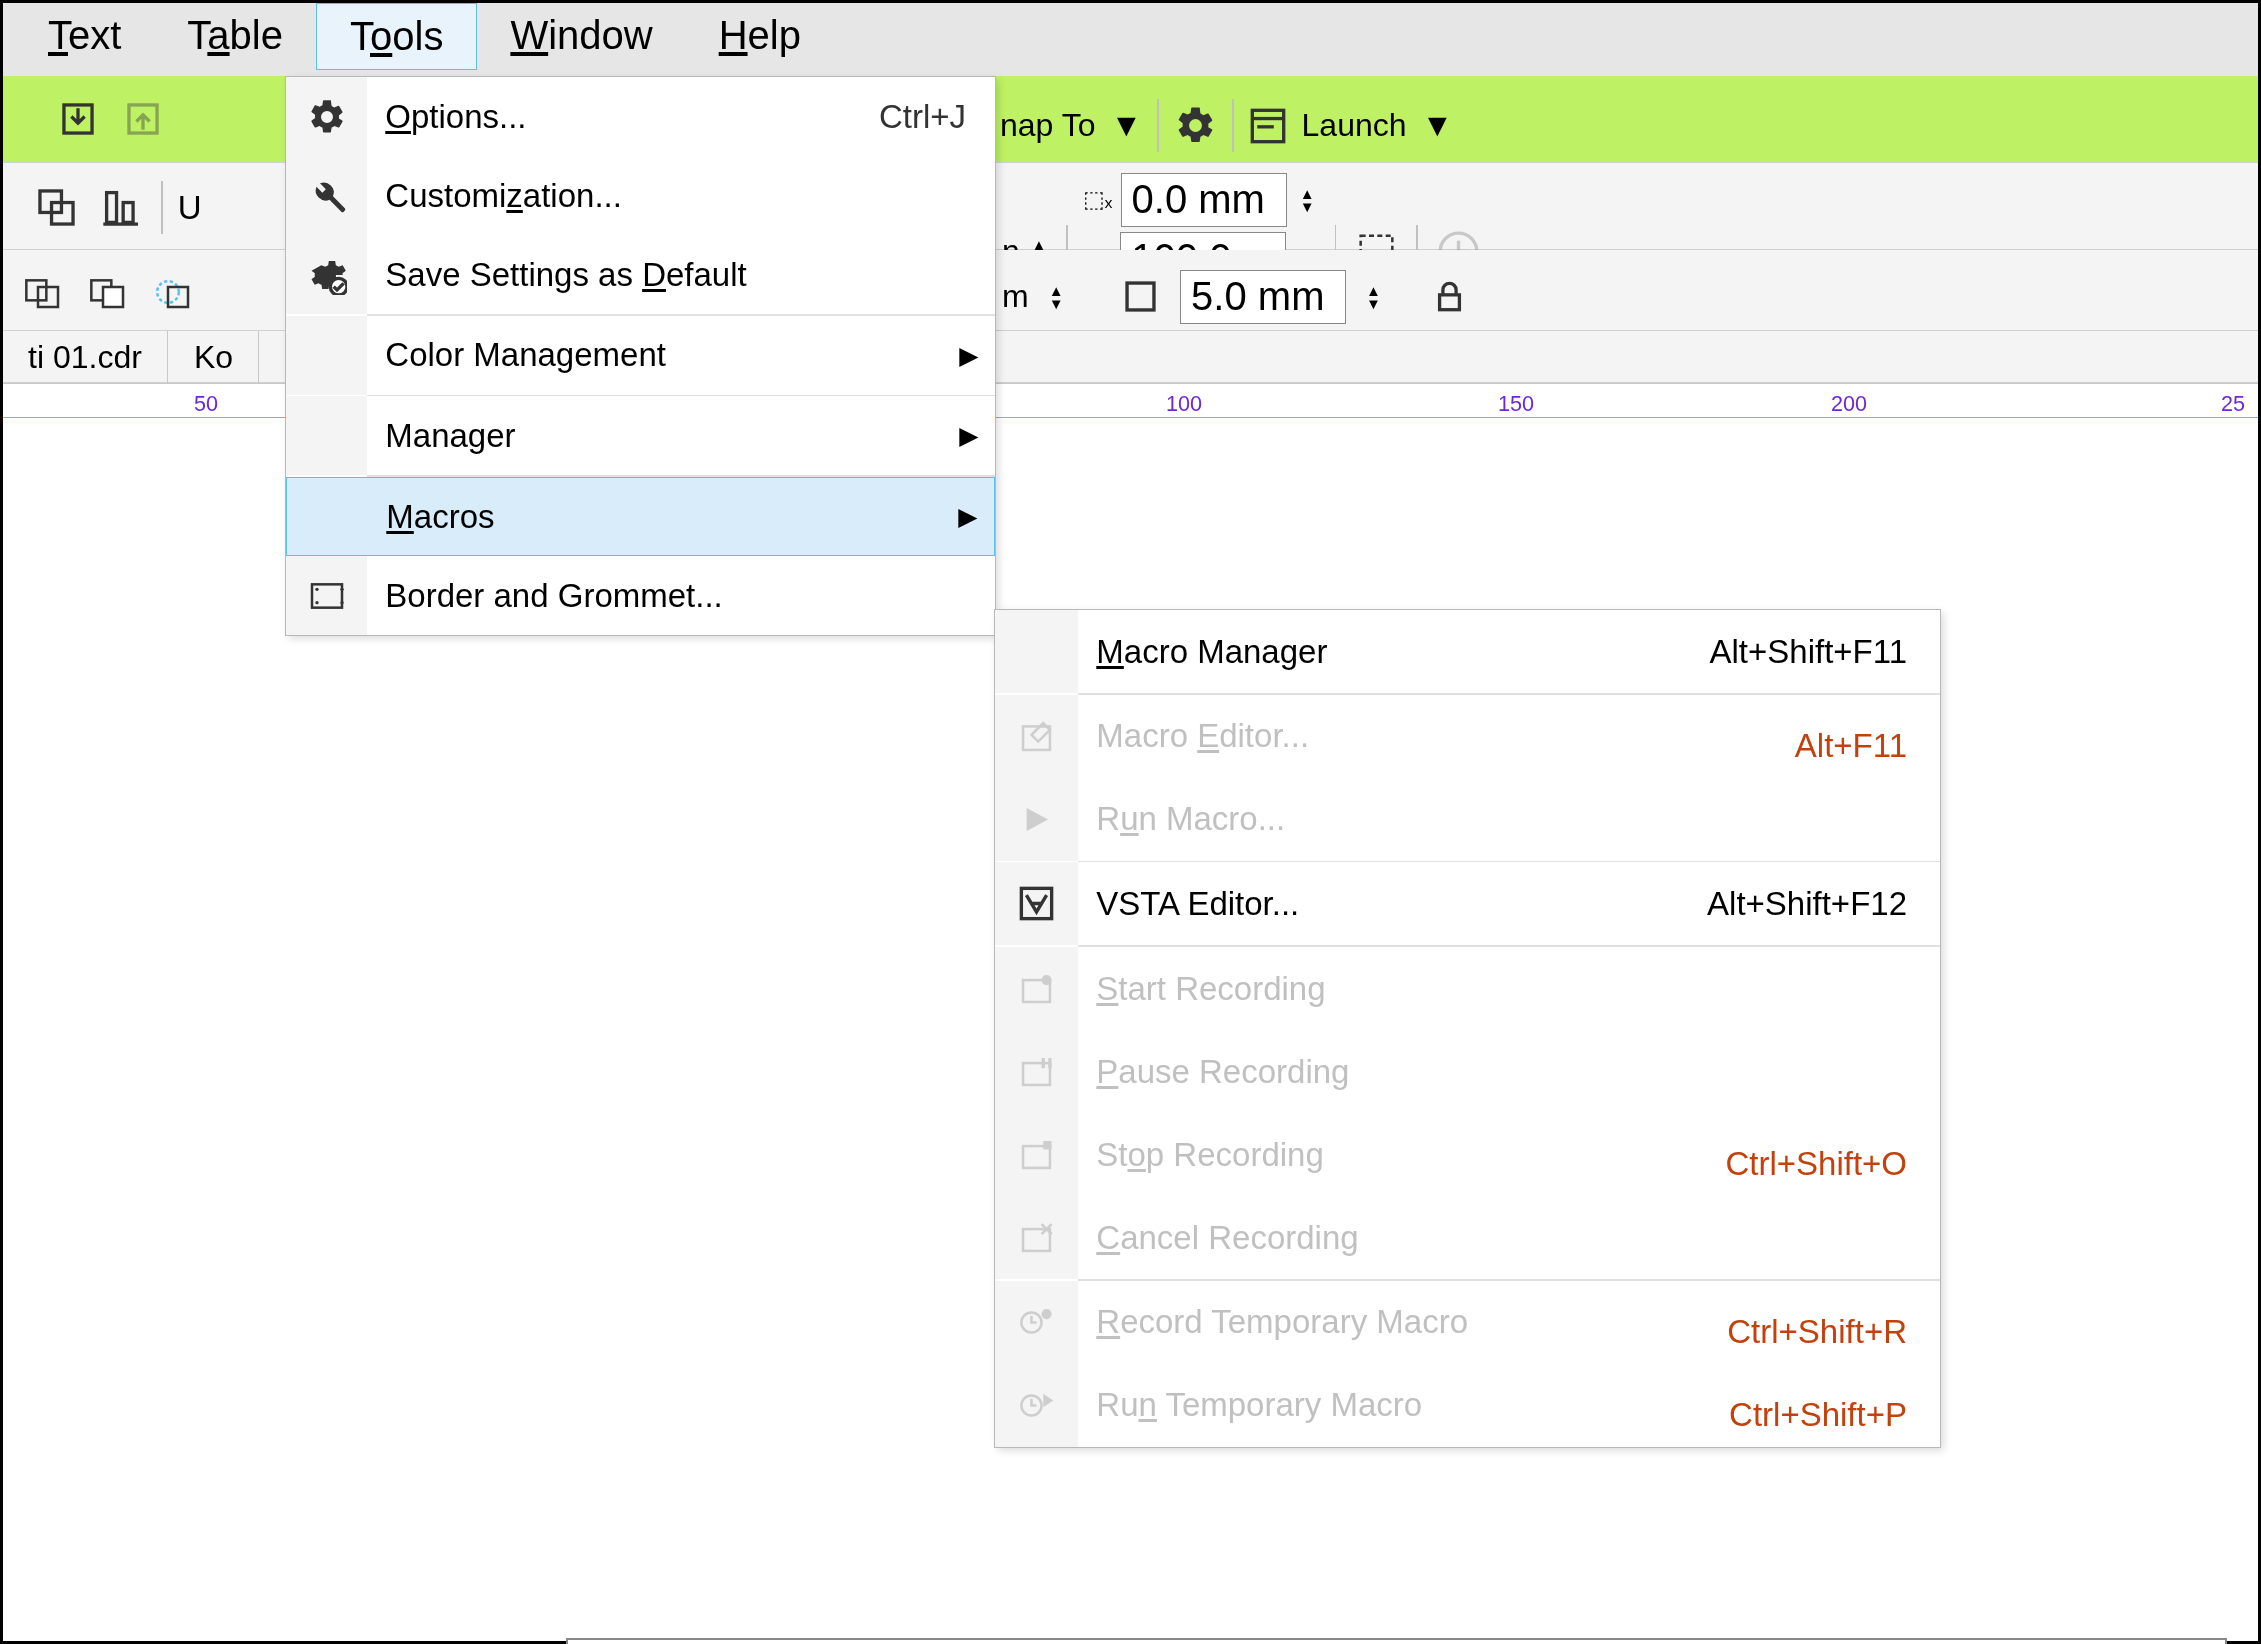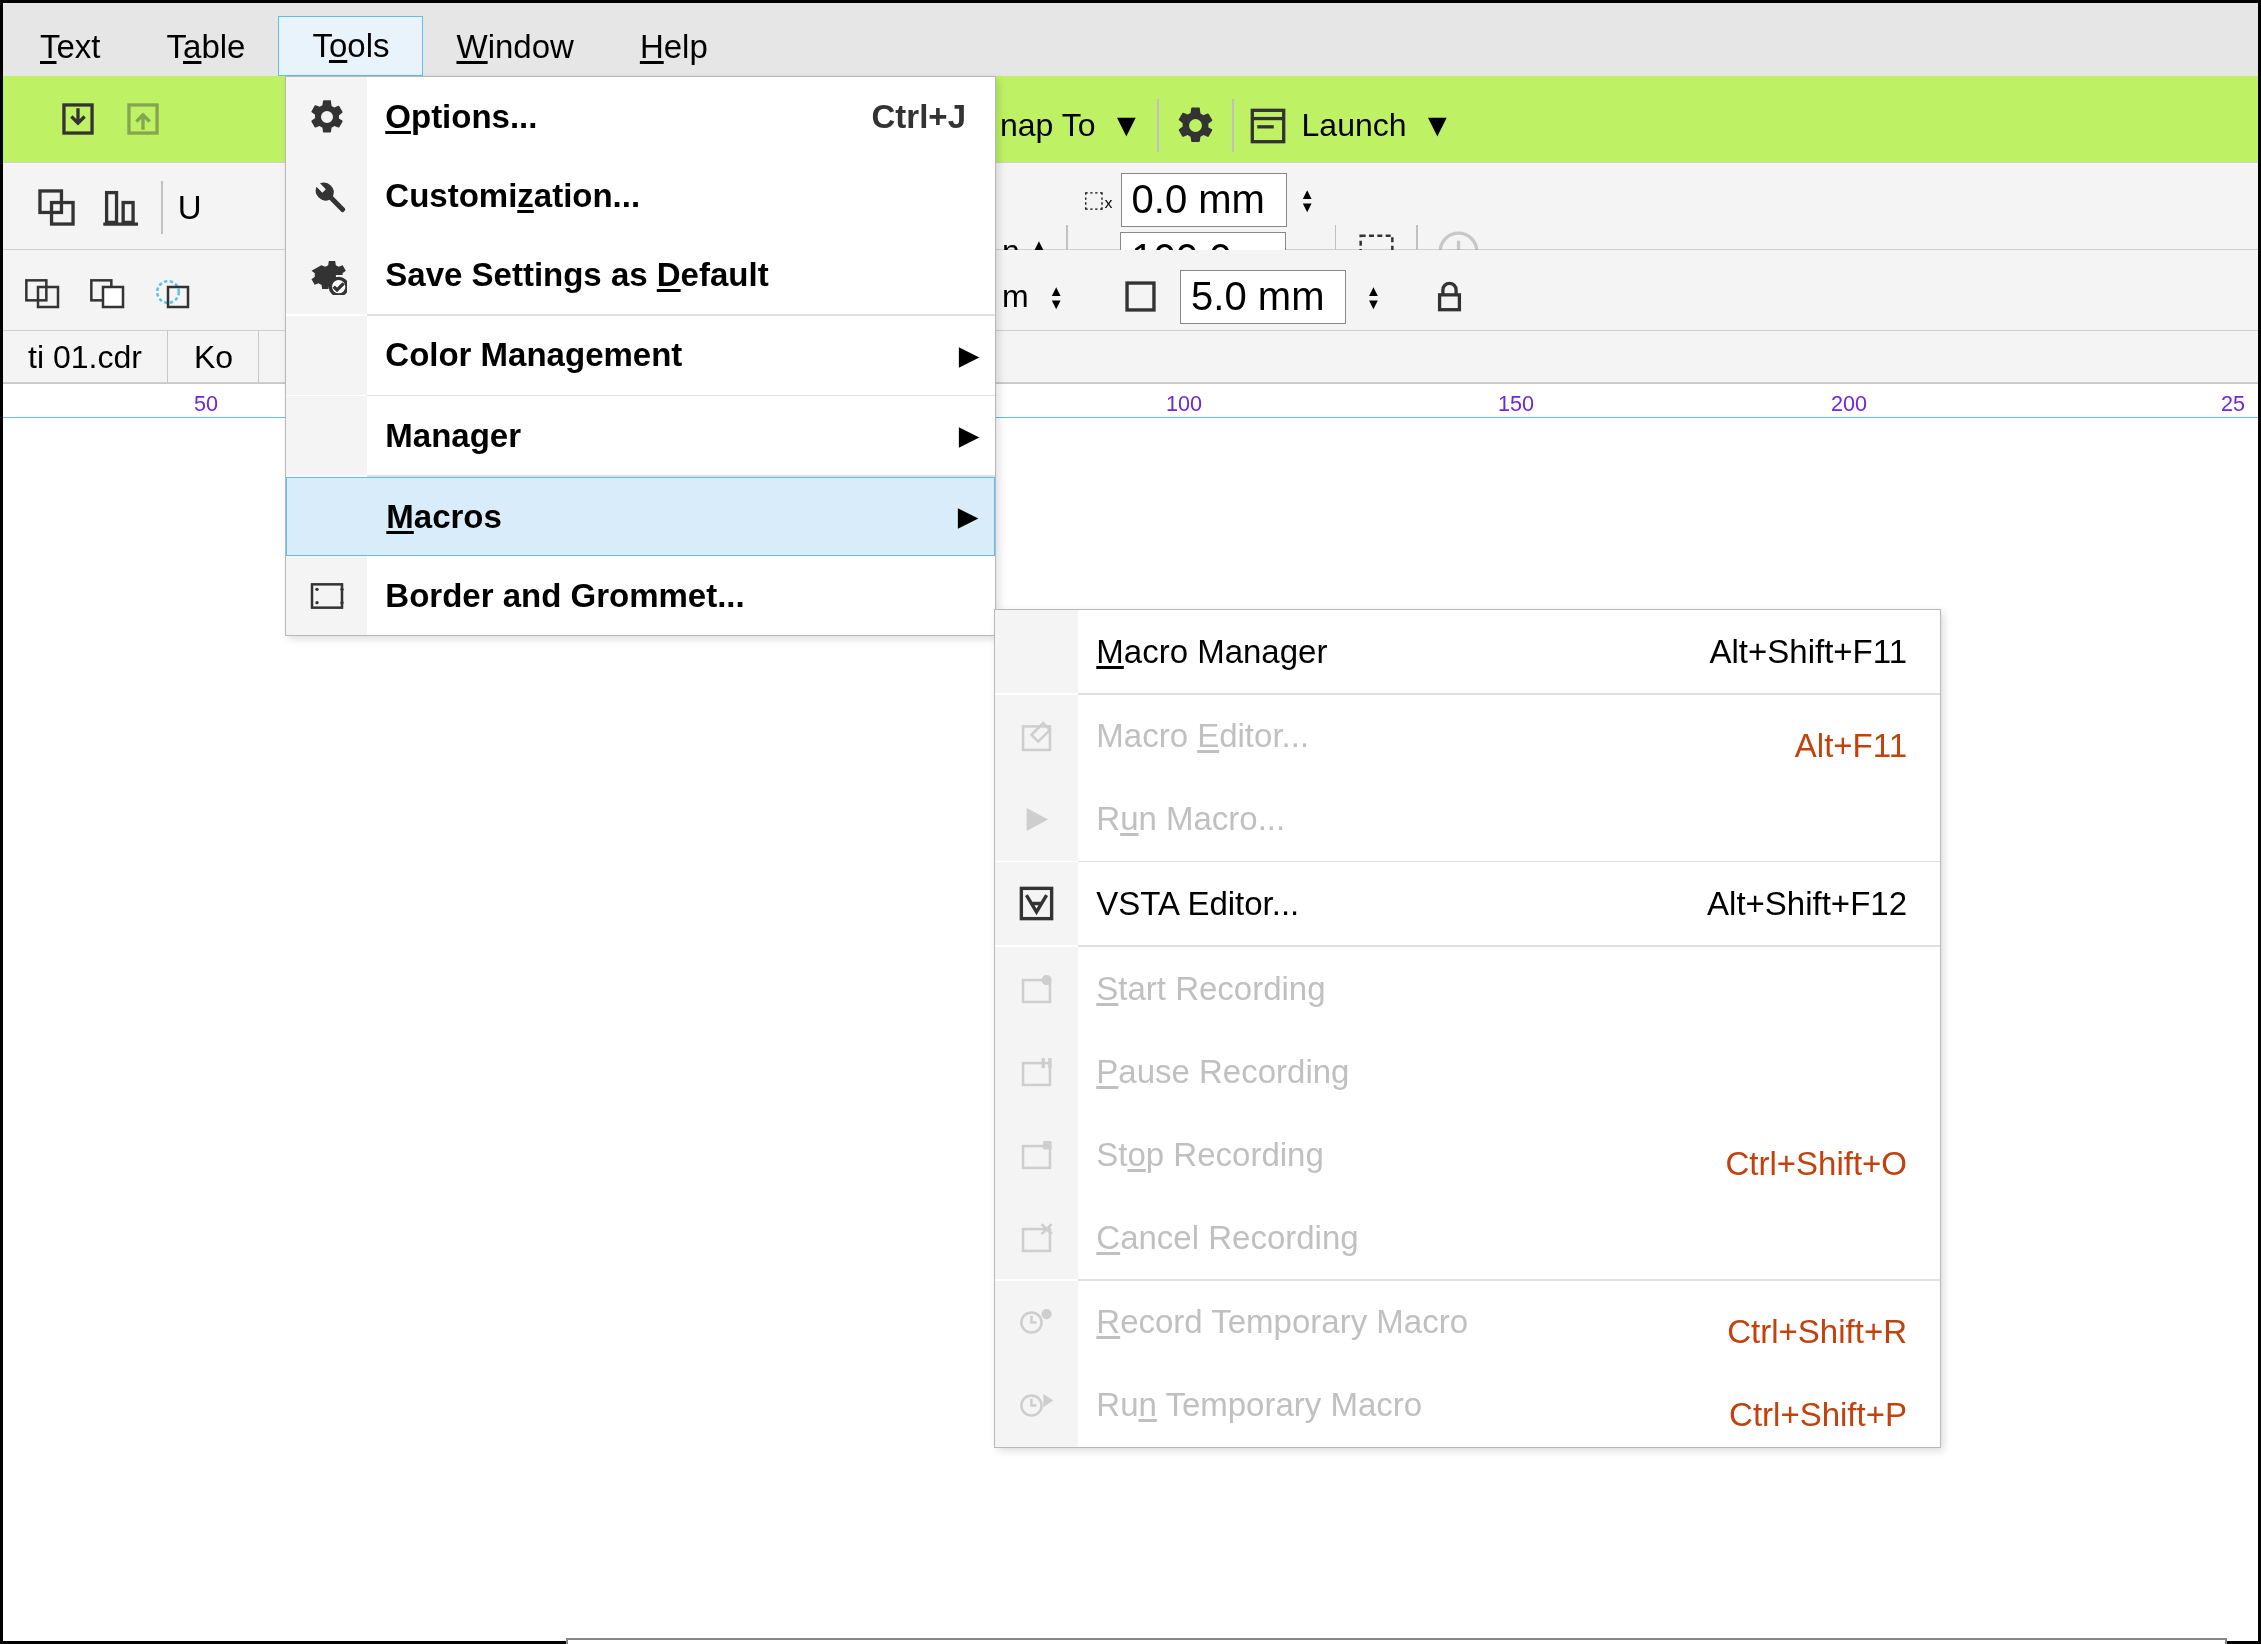--- a/index.html
+++ b/index.html
@@ -1,37 +1,36 @@
 <!DOCTYPE html>
 <html style="font-size:13.3px"><head>
 <meta charset="utf-8">
 <style>
   * { box-sizing: border-box; margin: 0; padding: 0; font-family: "Segoe UI", Arial, sans-serif; }
   body { background: #fff; width: 2261px; height: 1644px; overflow: hidden; }
   .frame { width: 2261px; height: 1644px; border: 3.3px solid #000; position: relative; background: #fff; }
 
-  .menubar { background: #e6e6e6; height: 73px; display: flex; align-items: flex-end; padding: 0 4px; gap: 0; font-size: 33px; }
+  .menubar { background: #e6e6e6; height: 73px; display: flex; align-items: flex-start; padding: 0 12px; gap: 0; font-size: 40px; }
   .menu-item { padding: 10px 33px; cursor: default; }
   .menu-item.active { background: #e9f3fb; border: 1.7px solid #5BC0F0; }
   .under { text-decoration: underline; text-underline-offset: 3.3px; }
 
   .toolbar1 { background: #bef264; height: 87px; border-bottom: 1.7px solid #d0d0d0; position: relative; }
   .toolbar2 { background: #f4f4f4; height: 87px; border-bottom: 1.7px solid #d0d0d0; position: relative; }
   .toolbar3 { background: #f4f4f4; height: 81px; border-bottom: 1.7px solid #d0d0d0; position: relative; }
   .tabs { background: #f4f4f4; height: 52px; border-bottom: 1.7px solid #d0d0d0; position: relative; }
 
   .dropdown {
     position: absolute;
     left: 282px; top: 73px;
     width: 711px;
     background: #fff;
     border: 1.7px solid #b8b8b8;
     box-shadow: 3.3px 3.3px 8.3px rgba(0,0,0,0.15);
     z-index: 100;
-    font-weight: bold;
   }
   .dd-row { display: flex; align-items: center; height: 79px; font-size: 33px; }
   .dd-icon { width: 81px; display: flex; align-items: center; justify-content: center; background: #f4f4f4; height: 100%; border-right: 0; }
   .dd-label { flex: 1; padding-left: 18.3px; }
   .dd-short { padding-right: 29px; color: #333; }
   .dd-arrow { padding-right: 16.6px; font-size: 25px; }
   .dd-sep { height: 1.7px; background: #e0e0e0; margin-left: 81px; }
   .dd-row.highlight { background: #d8ecf9; border: 1.7px solid #5BC0F0; }
   .dd-row.highlight .dd-icon { background: #d8ecf9; }
 

